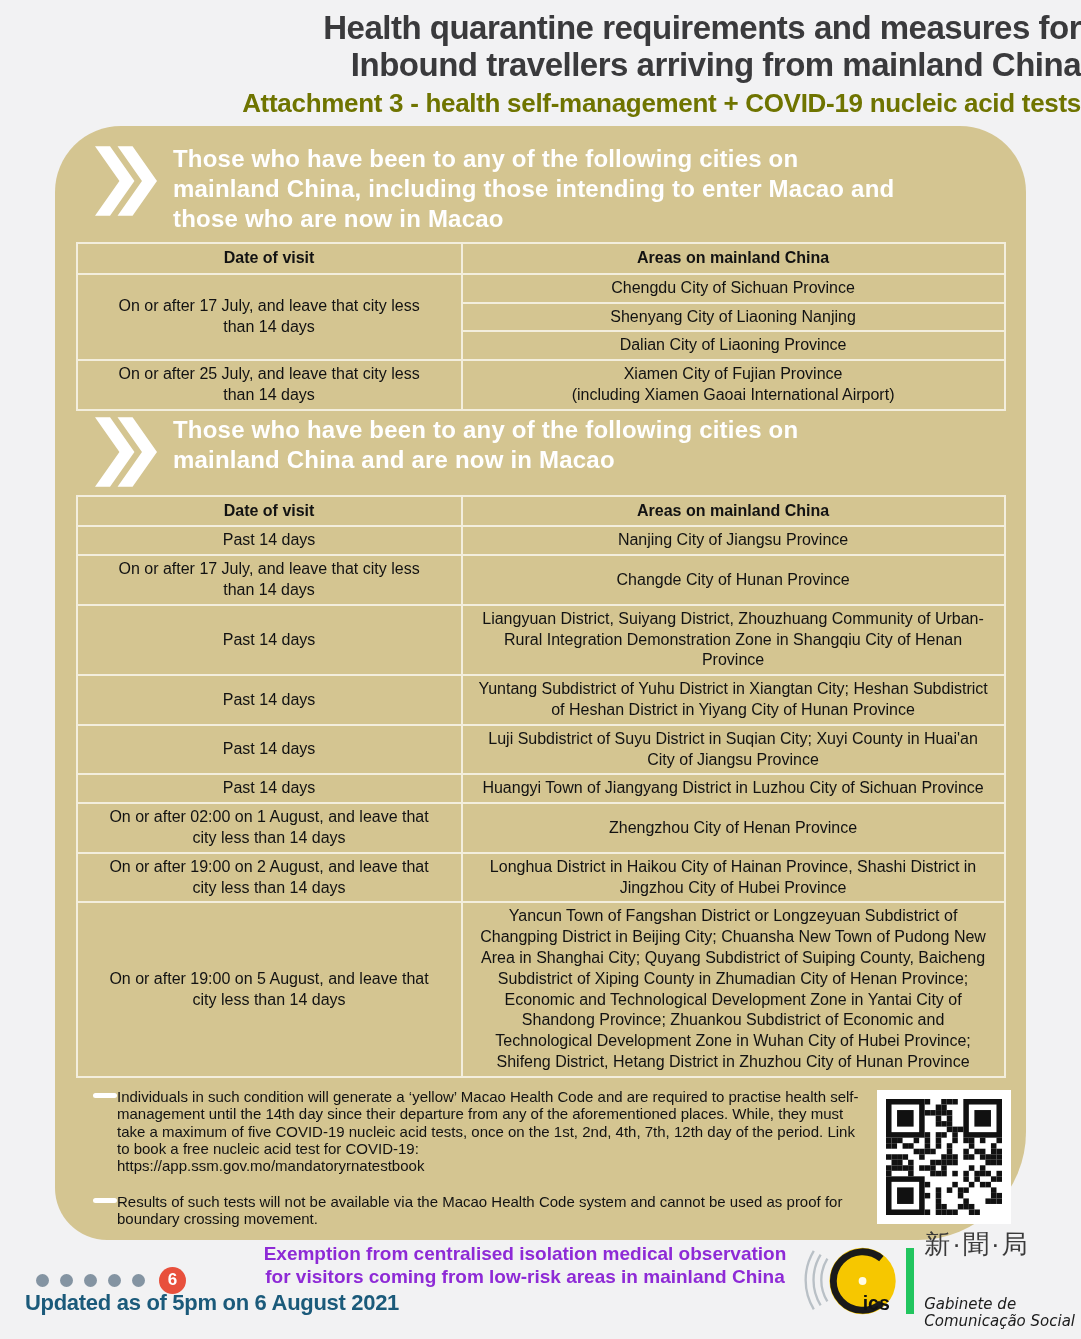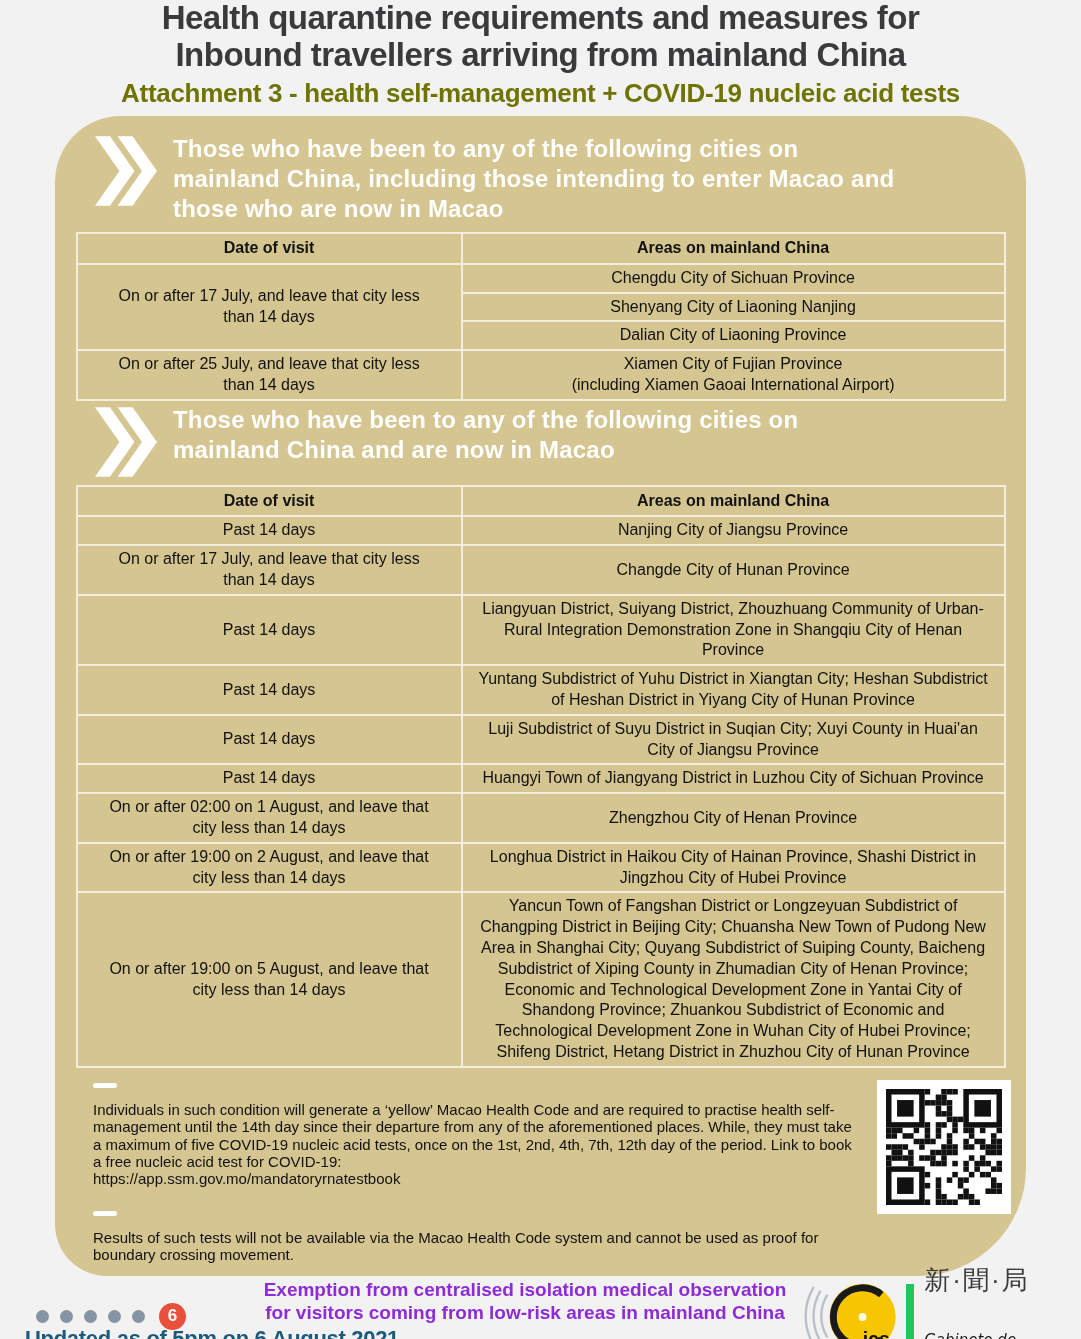--- a/index.html
+++ b/index.html
@@ -8,21 +8,21 @@
     --purple:#8e2ad6; --teal:#1b5a7a; --dot-gray:#8494a2;
     --badge-red:#e8503c; --logo-yellow:#f6c700; --text-black:#121212;
   }
   *{box-sizing:border-box;margin:0;padding:0;}
   html,body{width:1081px;}
   body{
     height:1339px;overflow:hidden;background:var(--page-bg);
     font-family:"Liberation Sans",sans-serif;color:var(--text-black);
   }
   
-  .header{text-align:center;}
+  .header{padding-top:10px;text-align:right;}
   .title{
     font-size:33px;font-weight:bold;color:var(--title);
     line-height:1.12;letter-spacing:-0.5px;white-space:pre-line;
   }
   .subtitle{
     margin-top:4px;font-size:26px;font-weight:bold;color:var(--subtitle-olive);
     letter-spacing:-0.3px;
   }
   
   .panel{
@@ -48,21 +48,21 @@
     border:2px solid var(--table-border);
     font-size:16px;line-height:1.3;text-align:center;vertical-align:middle;
     padding:3px 10px;white-space:pre-line;color:var(--text-black);
   }
   th{font-weight:bold;padding:4px 10px;}
   col.c-date{width:41.5%;}
   col.c-area{width:58.5%;}
   
   .notes-row{display:flex;gap:16px;padding:10px 15px 0 38px;}
   .notes{flex:1;font-size:15px;line-height:1.16;}
-  .note{display:flex;gap:13px;flex-direction:column;}
+  .note{display:flex;}
   .note + .note{margin-top:18px;}
   .dash{flex:none;width:24px;height:5px;border-radius:3px;background:var(--white);margin-top:5px;}
   .note-url{display:block;}
   .qr-box{
     flex:none;width:134px;height:134px;background:var(--white);
     padding:9px;margin-top:2px;
   }
   .qr-box svg{width:116px;height:116px;display:block;}
   
   .footer{position:relative;width:1081px;height:86px;}

